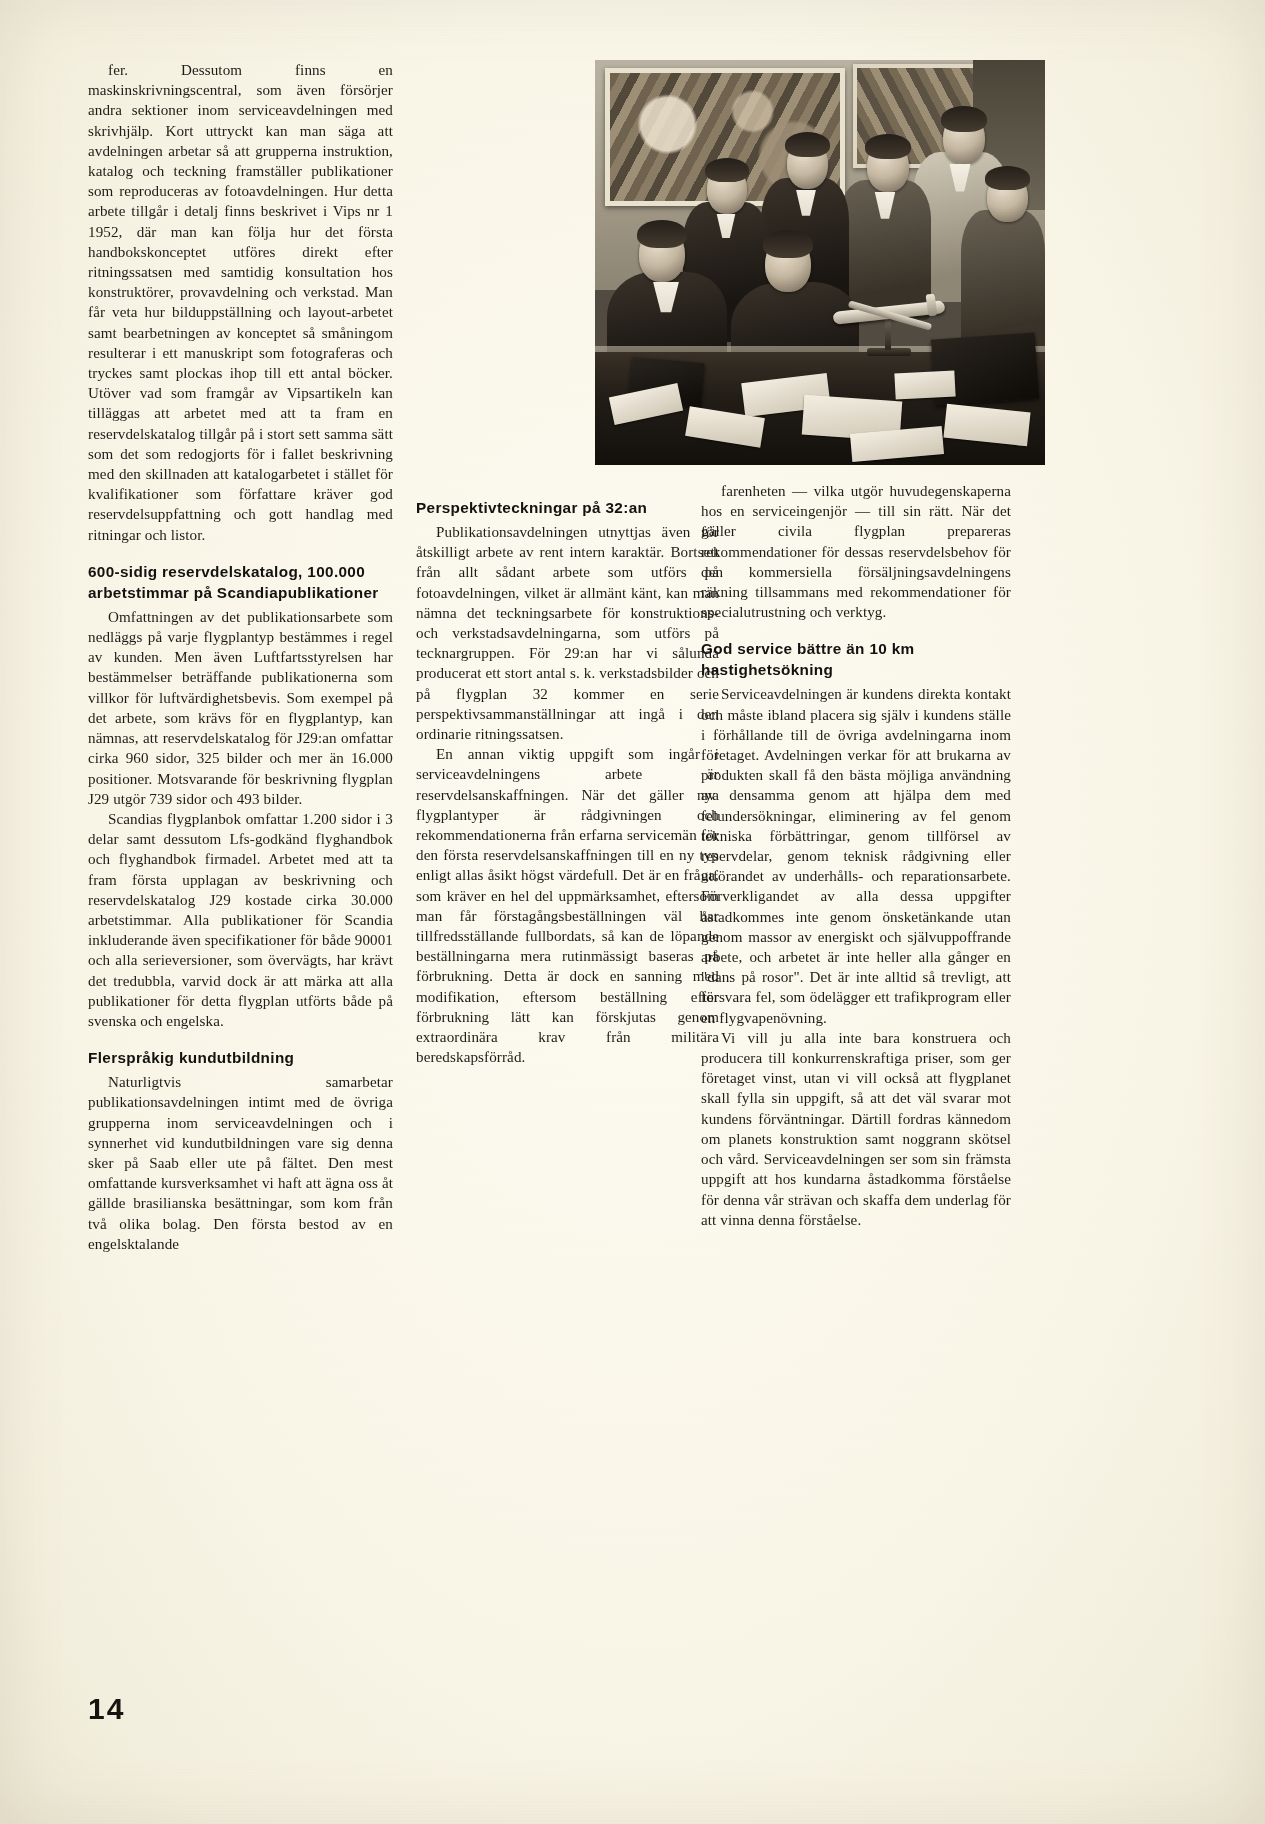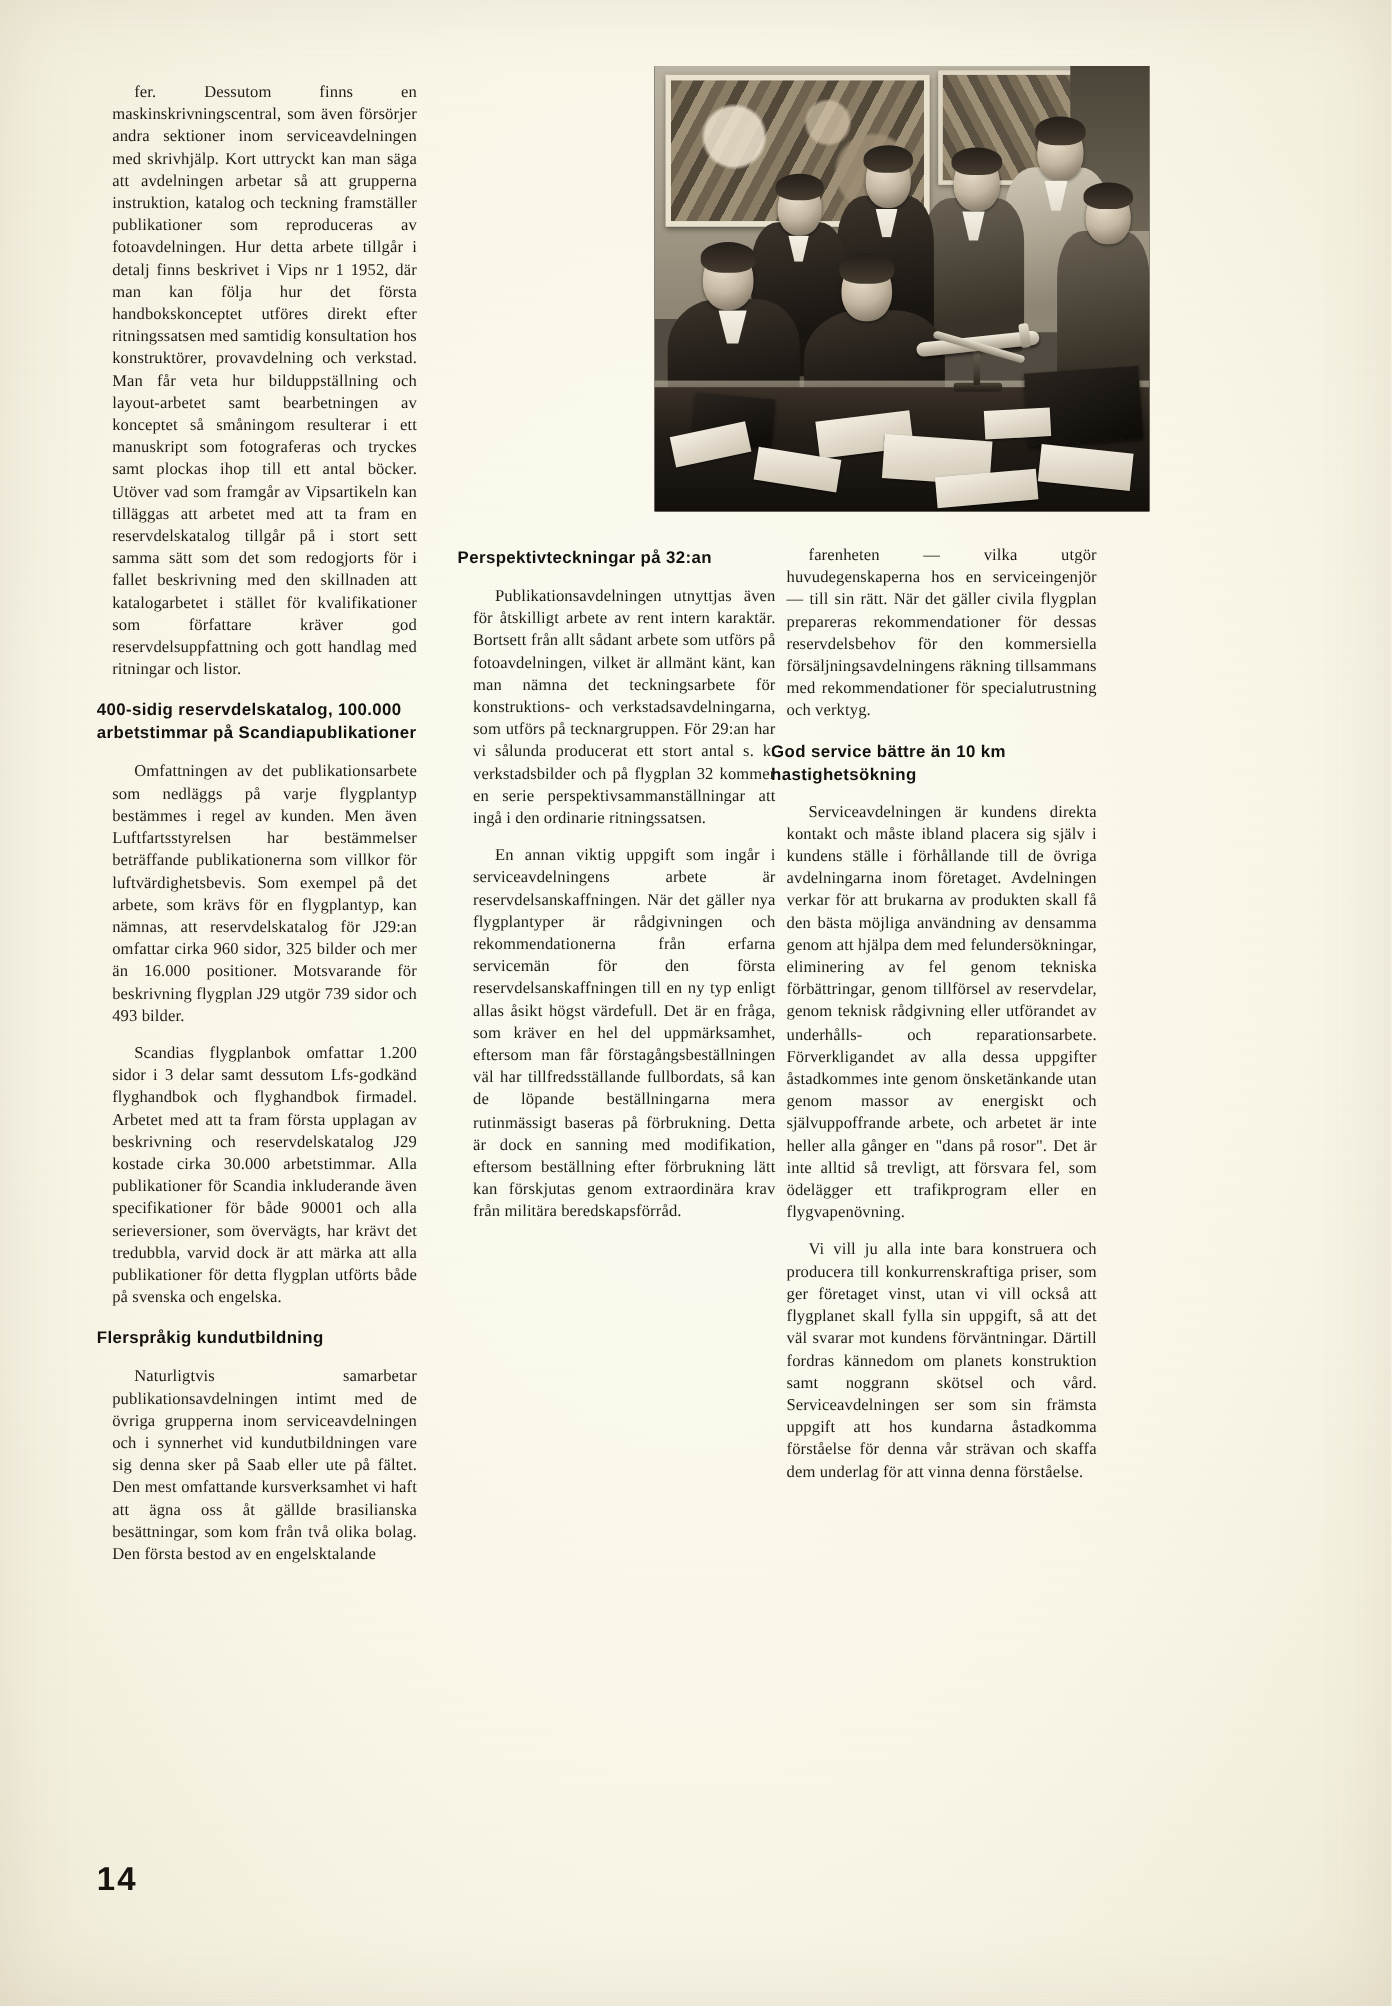--- a/index.html
+++ b/index.html
@@ -34,21 +34,21 @@
   
   .col{
     position:absolute;
     text-align:justify;
     font-size:15.1px;
     line-height:20.2px;
     letter-spacing:.1px;
     color:#1f1c17;
     -webkit-font-smoothing:antialiased;
   }
-  .col p{margin:14px;text-indent:20px;}
+  .col p{margin:0;text-indent:20px;}
   .col p + p{margin-top:0;}
 
   #col1{left:88px;  top:60px;  width:305px;}
   #col2{left:416px; top:481px; width:303px;}
   #col3{left:701px; top:481px; width:310px;}
 
   .lead{text-indent:0;}
 
   h2.sec{
     font-family:"Liberation Sans", sans-serif;
@@ -282,21 +282,21 @@
       <div class="ph-layer plane-stand"></div>
       <div class="ph-layer plane-body"></div>
       <div class="ph-layer plane-wing"></div>
       <div class="ph-layer plane-tail"></div>
     </div>
   </div>
 
 
   <div class="col" id="col1">
     <p class="lead">fer. Dessutom finns en maskinskrivningscentral, som även försörjer andra sektioner inom serviceavdelningen med skrivhjälp. Kort uttryckt kan man säga att avdelningen arbetar så att grupperna instruktion, katalog och teckning framställer publikationer som reproduceras av fotoavdelningen. Hur detta arbete tillgår i detalj finns beskrivet i Vips nr 1 1952, där man kan följa hur det första handbokskonceptet utföres direkt efter ritningssatsen med samtidig konsultation hos konstruktörer, provavdelning och verkstad. Man får veta hur bilduppställning och layout-arbetet samt bearbetningen av konceptet så småningom resulterar i ett manuskript som fotograferas och tryckes samt plockas ihop till ett antal böcker. Utöver vad som framgår av Vipsartikeln kan tilläggas att arbetet med att ta fram en reservdelskatalog tillgår på i stort sett samma sätt som det som redogjorts för i fallet beskrivning med den skillnaden att katalogarbetet i stället för kvalifikationer som författare kräver god reservdelsuppfattning och gott handlag med ritningar och listor.</p>
-    <h2 class="sec">400-sidig reservdelskatalog, 100.000 arbetstimmar på Scandiapublikationer</h2>
+    <h2 class="sec">600-sidig reservdelskatalog, 100.000 arbetstimmar på Scandiapublikationer</h2>
     <p>Omfattningen av det publikationsarbete som nedläggs på varje flygplantyp bestämmes i regel av kunden. Men även Luftfartsstyrelsen har bestämmelser beträffande publikationerna som villkor för luftvärdighetsbevis. Som exempel på det arbete, som krävs för en flygplantyp, kan nämnas, att reservdelskatalog för J29:an omfattar cirka 960 sidor, 325 bilder och mer än 16.000 positioner. Motsvarande för beskrivning flygplan J29 utgör 739 sidor och 493 bilder.</p>
     <p>Scandias flygplanbok omfattar 1.200 sidor i 3 delar samt dessutom Lfs-godkänd flyghandbok och flyghandbok firmadel. Arbetet med att ta fram första upplagan av beskrivning och reservdelskatalog J29 kostade cirka 30.000 arbetstimmar. Alla publikationer för Scandia inkluderande även specifikationer för både 90001 och alla serieversioner, som övervägts, har krävt det tredubbla, varvid dock är att märka att alla publikationer för detta flygplan utförts både på svenska och engelska.</p>
     <h2 class="sec">Flerspråkig kundutbildning</h2>
     <p>Naturligtvis samarbetar publikationsavdelningen intimt med de övriga grupperna inom serviceavdelningen och i synnerhet vid kundutbildningen vare sig denna sker på Saab eller ute på fältet. Den mest omfattande kursverksamhet vi haft att ägna oss åt gällde brasilianska besättningar, som kom från två olika bolag. Den första bestod av en engelsktalande</p>
   </div>
 
   <div class="col" id="col2">
     <h2 class="sec">Perspektivteckningar på 32:an</h2>
     <p>Publikationsavdelningen utnyttjas även för åtskilligt arbete av rent intern karaktär. Bortsett från allt sådant arbete som utförs på fotoavdelningen, vilket är allmänt känt, kan man nämna det teckningsarbete för konstruktions- och verkstadsavdelningarna, som utförs på tecknargruppen. För 29:an har vi sålunda producerat ett stort antal s. k. verkstadsbilder och på flygplan 32 kommer en serie perspektivsammanställningar att ingå i den ordinarie ritningssatsen.</p>
     <p>En annan viktig uppgift som ingår i serviceavdelningens arbete är reservdelsanskaffningen. När det gäller nya flygplantyper är rådgivningen och rekommendationerna från erfarna servicemän för den första reservdelsanskaffningen till en ny typ enligt allas åsikt högst värdefull. Det är en fråga, som kräver en hel del uppmärksamhet, eftersom man får förstagångsbeställningen väl har tillfredsställande fullbordats, så kan de löpande beställningarna mera rutinmässigt baseras på förbrukning. Detta är dock en sanning med modifikation, eftersom beställning efter förbrukning lätt kan förskjutas genom extraordinära krav från militära beredskapsförråd.</p>

